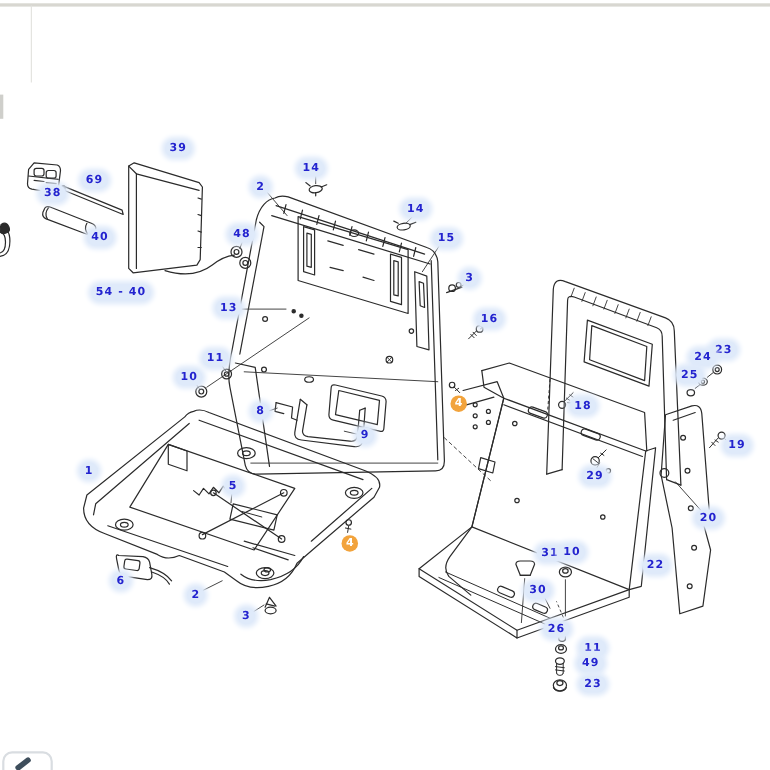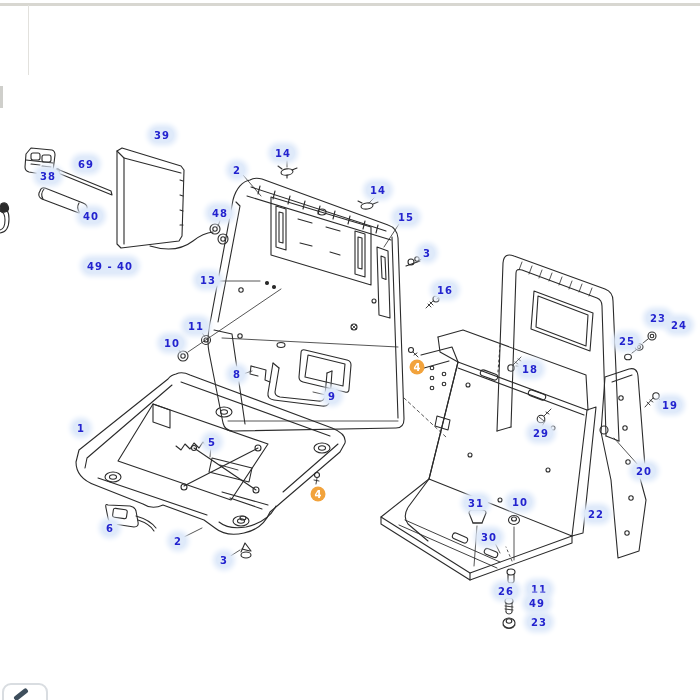--- a/index.html
+++ b/index.html
@@ -328,51 +328,51 @@
       <circle cx="274" cy="287" r="1.5" fill="#2b2b2b"></circle>
     </g>
   </svg>
 
   <div class="labels">
       <div class="part-label" style="left: 48px; top: 137px; margin-top: 39px;">38</div>
       <div class="part-label" style="left: 86px; top: 164px;">69</div>
       <div class="part-label" style="left: 162px; top: 135px; text-align: center;">39</div>
       <div class="part-label" style="left: 91px; top: 216px;">40</div>
       <div class="part-label" style="left: 220px; top: 213px;">48</div>
-      <div class="part-label" style="left: 110px; top: 266px;">49 - 40</div>
+      <div class="part-label" style="left: 110px; top: 266px;">54 - 40</div>
       <div class="part-label" style="left: 237px; top: 170px;">2</div>
       <div class="part-label" style="left: 283px; top: 153px;">14</div>
       <div class="part-label" style="left: 378px; top: 190px;">14</div>
       <div class="part-label" style="left: 406px; top: 217px;">15</div>
       <div class="part-label" style="left: 427px; top: 253px;">3</div>
       <div class="part-label" style="left: 445px; top: 290px;">16</div>
       <div class="part-label" style="left: 208px; top: 280px; text-align: right;">13</div>
       <div class="part-label" style="left: 196px; top: 326px;">11</div>
       <div class="part-label" style="left: 172px; top: 343px;">10</div>
       <div class="part-label" style="left: 237px; top: 374px;">8</div>
       <div class="part-label" style="left: 332px; top: 396px;">9</div>
       <div class="part-label highlight" style="left: 417px; top: 367px; color: rgb(255, 255, 255);">4</div>
       <div class="part-label" style="left: 530px; top: 369px;">18</div>
       <div class="part-label" style="left: 658px; top: 318px;">23</div>
-      <div class="part-label" style="left: 639px; top: 325px; margin-left: 40px;">24</div>
+      <div class="part-label" style="left: 639px; top: 325px;">24</div>
       <div class="part-label" style="left: 627px; top: 341px;">25</div>
       <div class="part-label" style="left: 541px; top: 433px; text-align: center;">29</div>
       <div class="part-label" style="left: 670px; top: 405px;">19</div>
       <div class="part-label" style="left: 644px; top: 471px;">20</div>
       <div class="part-label" style="left: 596px; top: 514px;">22</div>
       <div class="part-label" style="left: 81px; top: 428px;">1</div>
       <div class="part-label" style="left: 212px; top: 442px;">5</div>
       <div class="part-label" style="left: 110px; top: 528px;">6</div>
       <div class="part-label" style="left: 178px; top: 541px;">2</div>
       <div class="part-label" style="left: 224px; top: 560px;">3</div>
       <div class="part-label highlight" style="left: 318px; top: 494px; color: rgb(255, 255, 255);">4</div>
-      <div class="part-label" style="left: 476px; top: 503px;">31</div>
+      <div class="part-label" style="left: 500px; top: 503px;">31</div>
       <div class="part-label" style="left: 520px; top: 502px;">10</div>
       <div class="part-label" style="left: 489px; top: 537px;">30</div>
-      <div class="part-label" style="left: 506px; top: 572px; margin-top: 19px;">26</div>
+      <div class="part-label" style="left: 506px; top: 572px;">26</div>
       <div class="part-label" style="left: 539px; top: 589px;">11</div>
       <div class="part-label" style="left: 537px; top: 603px;">49</div>
       <div class="part-label" style="left: 539px; top: 622px;">23</div>
     </div>
 
   <div class="corner-btn">
     <span class="pencil"></span>
   </div>
 
 </div>

